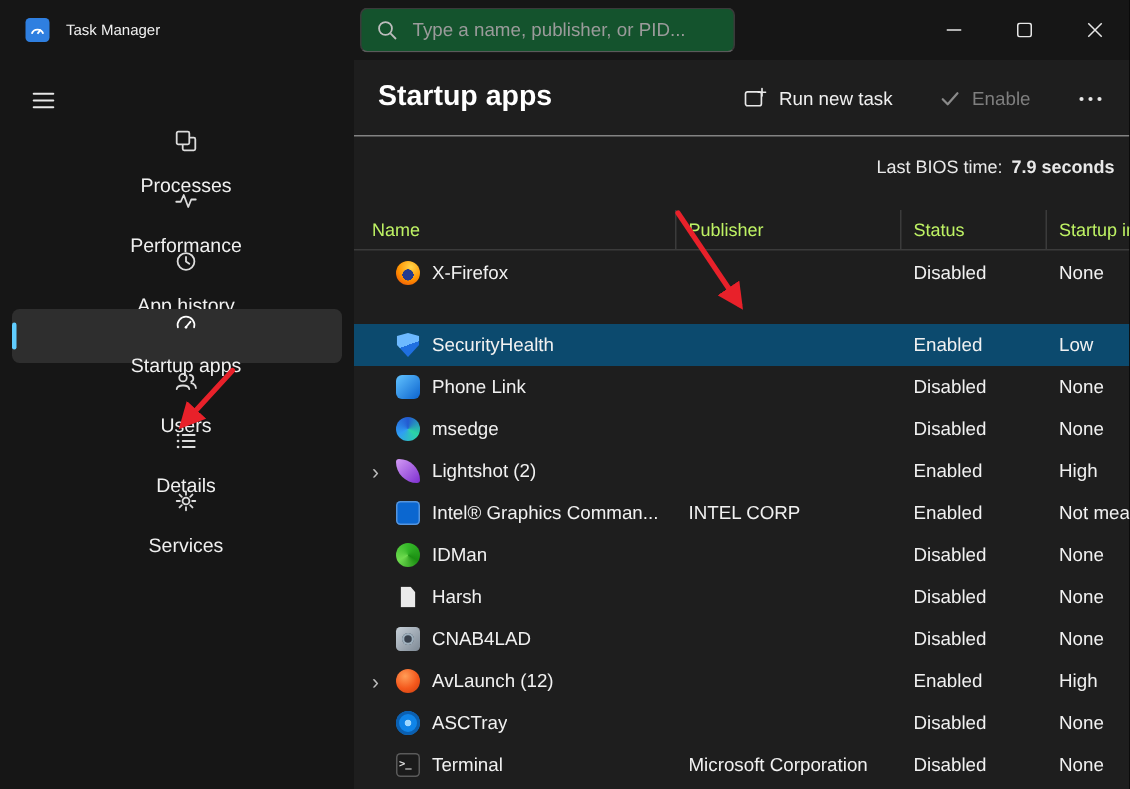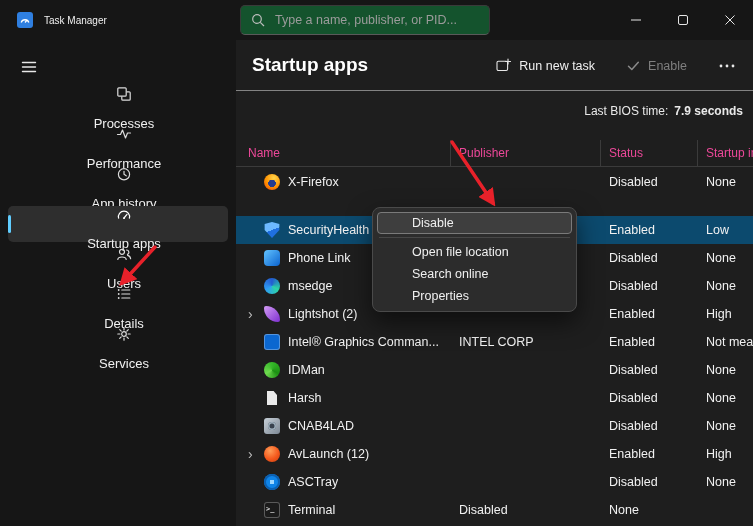--- a/index.html
+++ b/index.html
@@ -45,21 +45,21 @@
   .tb-btn{display:flex;align-items:center;gap:8px;padding:6px 10px;border:none;background:transparent;color:#f0f0f0;font-size:12.5px;font-family:inherit;border-radius:5px;}
   .tb-btn.disabled{color:#7f7f7f;}
   .main-divider{position:absolute;top:50px;left:0;right:0;height:1px;background:rgba(255,255,255,.45);}
   .bios{position:absolute;top:64px;right:10px;font-size:12px;color:#e9e9e9;display:flex;gap:6px;}
   .bios .val{font-weight:700;}
 
   
   .thead{
     position:absolute;top:100px;left:0;right:0;height:27px;
     display:grid;grid-template-columns:215px 150px 97px 60px;
-    border-bottom:1px solid #3b3b3b;color:#ec4899;font-size:12px;
+    border-bottom:1px solid #3b3b3b;color:#bef264;font-size:12px;
   }
   .hcell{display:flex;align-items:flex-end;padding:0 8px 6px 8px;border-right:1px solid #3b3b3b;overflow:hidden;white-space:nowrap;}
   .hcell.first{padding-left:12px;}
   .hcell.last{border-right:none;}
   .tbody{position:absolute;top:128px;left:0;right:0;}
   .trow{display:grid;grid-template-columns:215px 150px 97px 60px;height:28px;align-items:center;font-size:12.5px;color:#f1f1f1;}
   .trow.selected{background:#0c4a6e;margin-top:20px;}
   .cell{padding:0 8px;overflow:hidden;white-space:nowrap;}
   .name-cell{display:flex;align-items:center;padding-left:12px;padding-right:4px;}
   .chev{width:16px;flex:none;font-size:14px;color:#bdbdbd;line-height:1;}
@@ -389,34 +389,28 @@
         <div class="cell">Disabled</div>
         <div class="cell">None</div>
       </div>
 
       <div class="trow">
         <div class="cell name-cell">
           <span class="chev"></span>
           <span class="icon i-terminal"></span>
           <span class="ntext">Terminal</span>
         </div>
+        <div class="cell">Microsoft Corporation</div>
         <div class="cell">Disabled</div>
         <div class="cell">None</div>
       </div>
 
     </div>
   </div>
 
-  <div class="context-menu">
-    <div class="menu-item highlighted">Disable</div>
-    <div class="menu-sep"></div>
-    <div class="menu-item">Open file location</div>
-    <div class="menu-item">Search online</div>
-    <div class="menu-item">Properties</div>
-  </div>
 
   <svg class="annotations" width="753" height="526" viewBox="0 0 753 526">
     <defs>
       <marker id="arrowhead" markerWidth="5" markerHeight="5" refX="3.8" refY="2.5" orient="auto">
         <path d="M0 0 L5 2.5 L0 5 Z" fill="#e8212a"></path>
       </marker>
     </defs>
     <line x1="155" y1="247" x2="122" y2="283" stroke="#e8212a" stroke-width="3.5" stroke-linecap="round" marker-end="url(#arrowhead)"></line>
     <line x1="452" y1="142" x2="493" y2="203" stroke="#e8212a" stroke-width="3.5" stroke-linecap="round" marker-end="url(#arrowhead)"></line>
   </svg>

